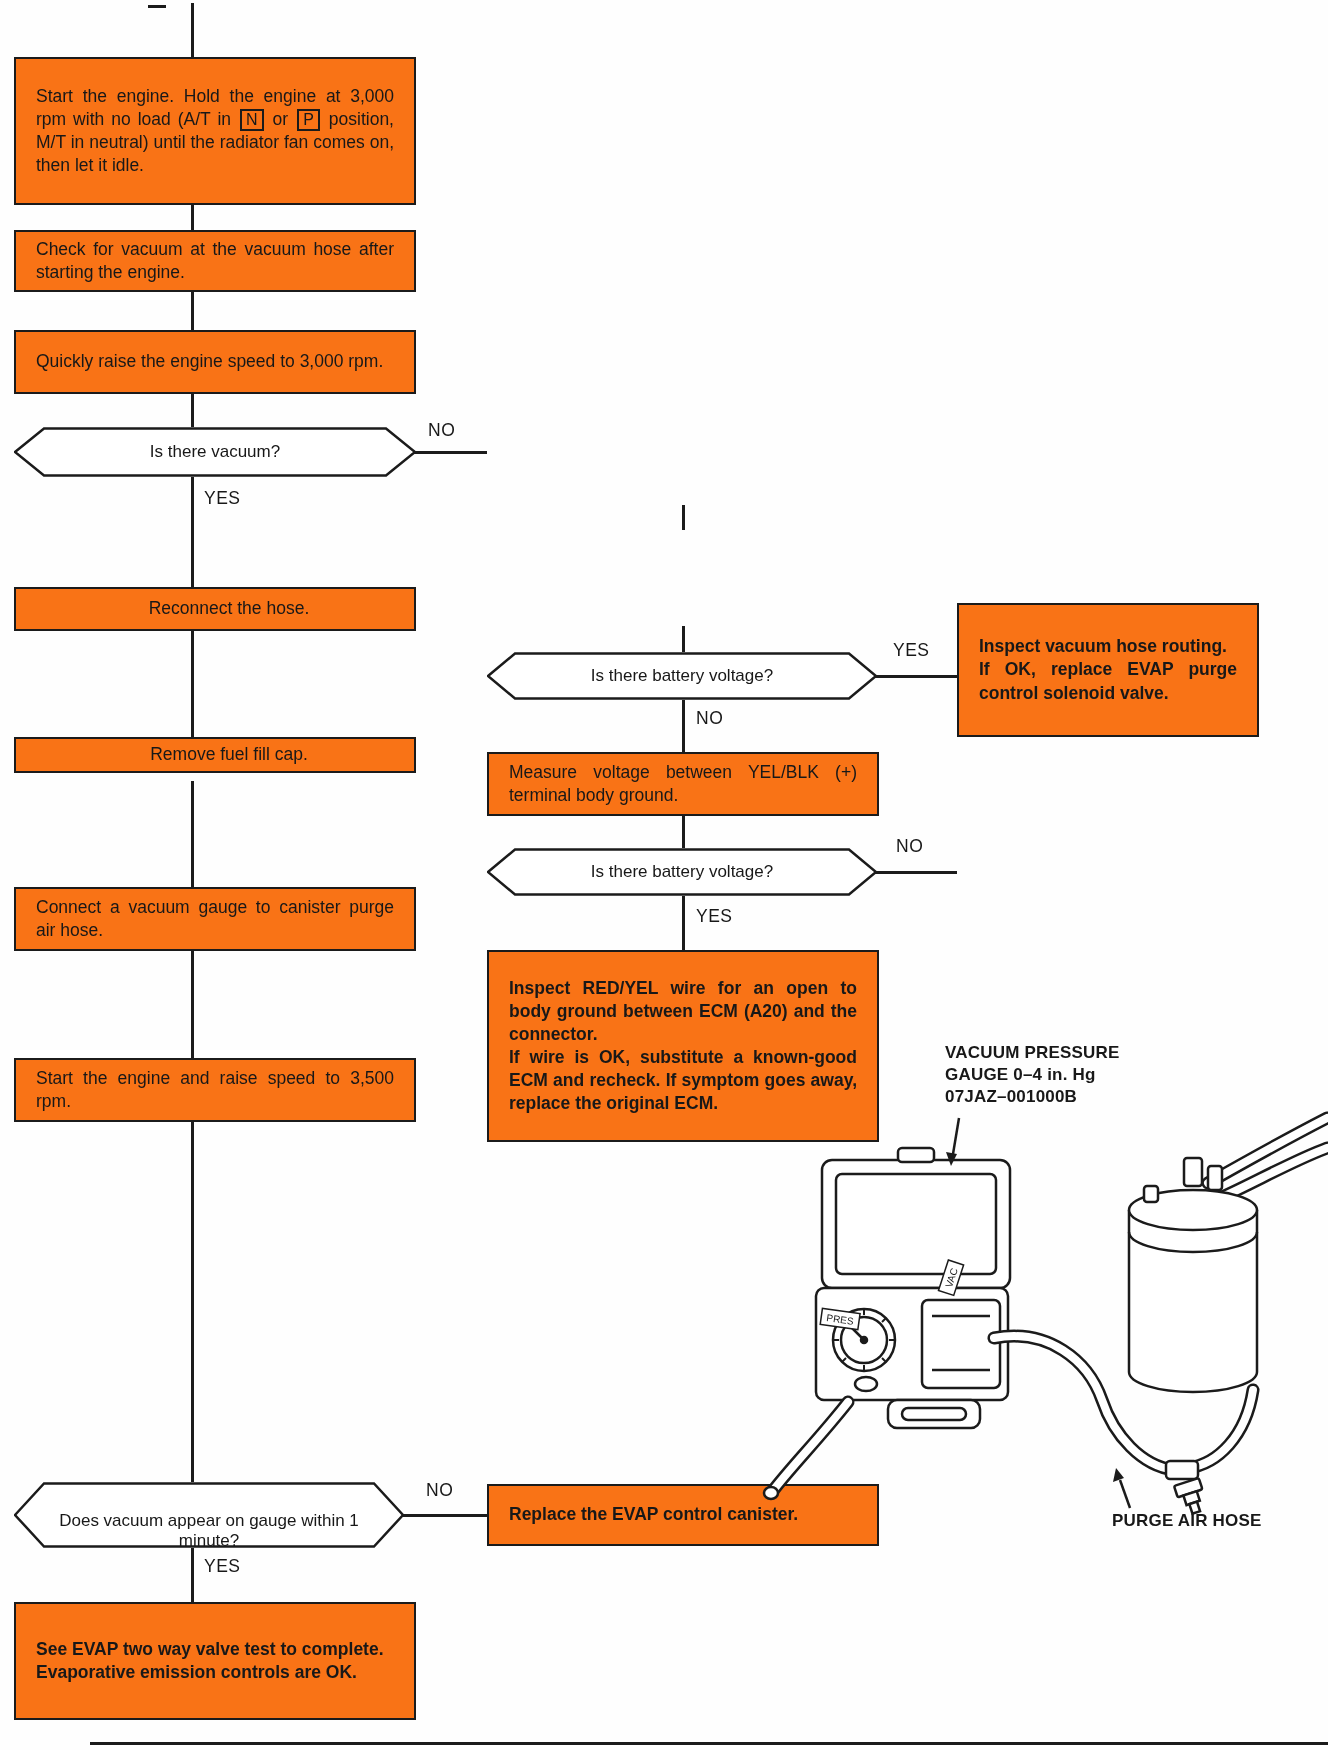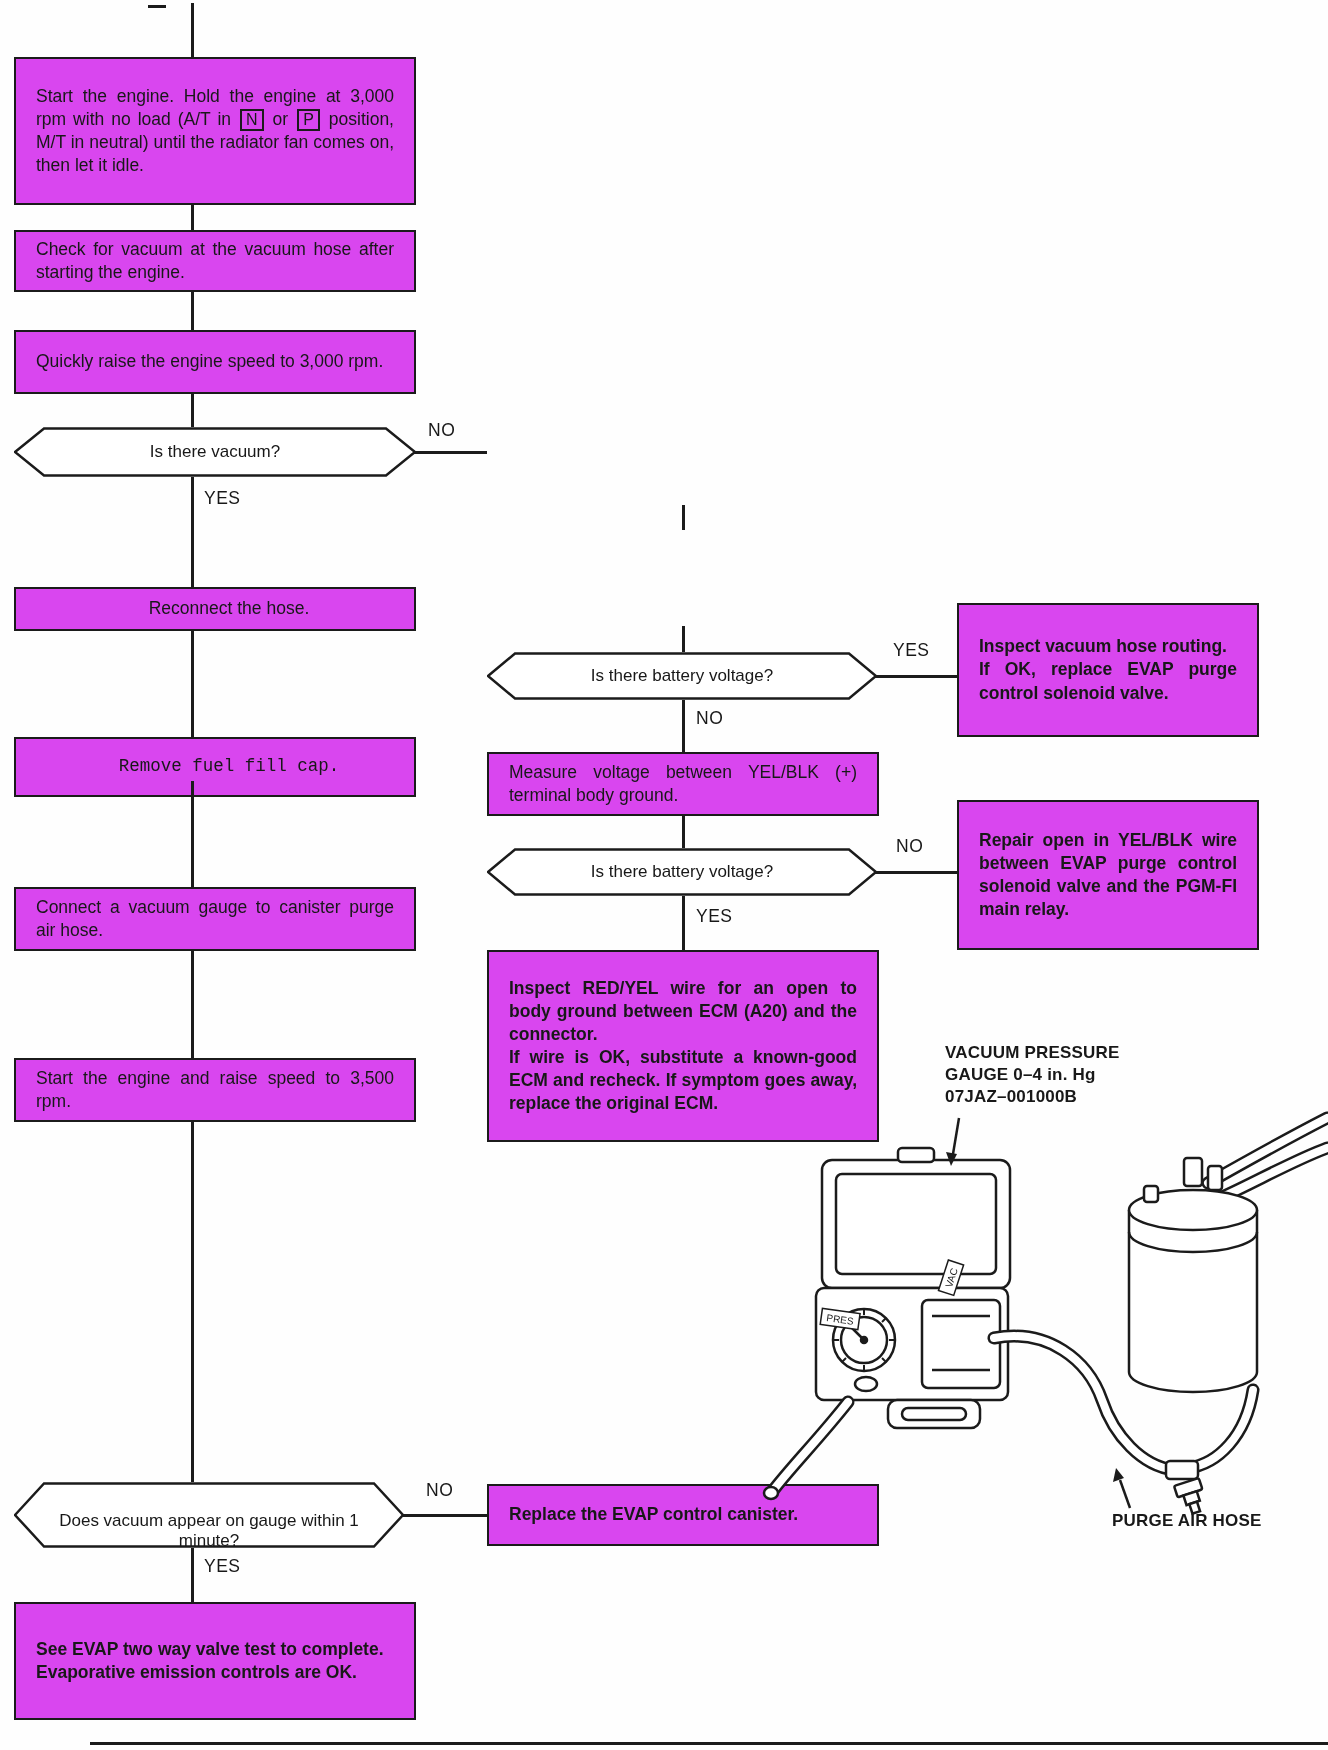--- a/index.html
+++ b/index.html
@@ -7,21 +7,21 @@
   body { font-family: "Liberation Sans", sans-serif; color: #181818; }
   .page {
     position: relative;
     width: 1328px; height: 1750px;
     background: #fefefe;
     overflow: hidden;
   }
   .box {
     position: absolute;
     border: 2.5px solid #1b1b1b;
-    background: #d946ef;
+    background: #f97316;
     display: flex;
     align-items: center;
     padding: 8px 20px;
     font-size: 17.5px;
     line-height: 1.32;
   }
   .box .txt { display: block; width: 100%; text-align: justify; }
   .box.center { justify-content: center; padding-left: 48px; }
   .box.center .txt { text-align: center; }
   .box.bold { font-weight: bold; }
@@ -85,21 +85,21 @@
   <div class="hline" style="left:414px;top:451px;width:73px"></div>
   <div class="edge-label" style="left:428px;top:420px">NO</div>
   <div class="vline" style="left:191px;top:477px;height:110px"></div>
   <div class="edge-label" style="left:204px;top:488px">YES</div>
 
   <div class="box center" style="left:14px;top:587px;width:402px;height:44px;">
     <span class="txt">Reconnect the hose.</span>
   </div>
   <div class="vline" style="left:191px;top:631px;height:106px"></div>
 
-  <div class="box center" style="left:14px;top:737px;width:402px;height:60px;font-family:Liberation Mono, monospace;">
+  <div class="box center" style="left:14px;top:737px;width:402px;height:36px;">
     <span class="txt">Remove fuel fill cap.</span>
   </div>
   <div class="vline" style="left:191px;top:781px;height:106px"></div>
 
   <div class="box" style="left:14px;top:887px;width:402px;height:64px;">
     <span class="txt">Connect a vacuum gauge to canister purge air hose.</span>
   </div>
   <div class="vline" style="left:191px;top:951px;height:107px"></div>
 
   <div class="box" style="left:14px;top:1058px;width:402px;height:64px;">
@@ -152,23 +152,20 @@
     <svg width="390" height="48">
         <polygon points="1,24 28,1.5 362,1.5 389,24 362,46.5 28,46.5"></polygon>
       </svg>
     <span class="hex-text">Is there battery voltage?</span>
   </div>
   <div class="hline" style="left:875px;top:871px;width:82px"></div>
   <div class="edge-label" style="left:896px;top:836px">NO</div>
   <div class="vline" style="left:682px;top:896px;height:54px"></div>
   <div class="edge-label" style="left:696px;top:906px">YES</div>
 
-  <div class="box bold" style="left:957px;top:800px;width:302px;height:150px;">
-    <span class="txt">Repair open in YEL/BLK wire between EVAP purge control solenoid valve and the PGM-FI main relay.</span>
-  </div>
 
   <div class="box bold" style="left:487px;top:950px;width:392px;height:192px;">
     <span class="txt preline">Inspect RED/YEL wire for an open to body ground between ECM (A20) and the connector.
 If wire is OK, substitute a known-good ECM and recheck. If symptom goes away, replace the original ECM.</span>
   </div>
 
   <div class="box bold" style="left:487px;top:1484px;width:392px;height:62px;">
     <span class="txt" style="text-align:left">Replace the EVAP control canister.</span>
   </div>
 

